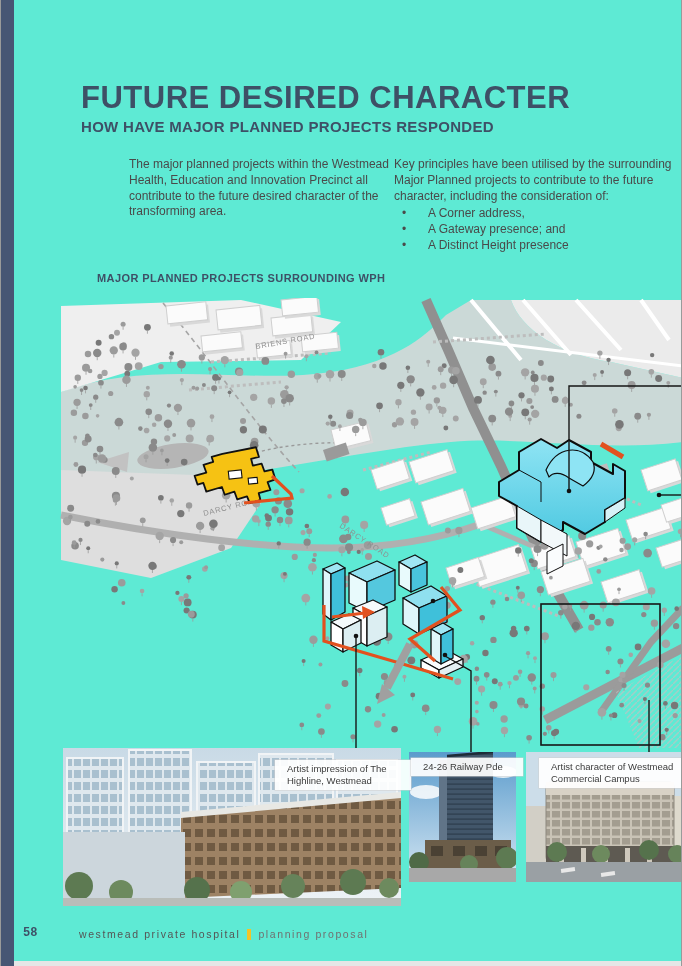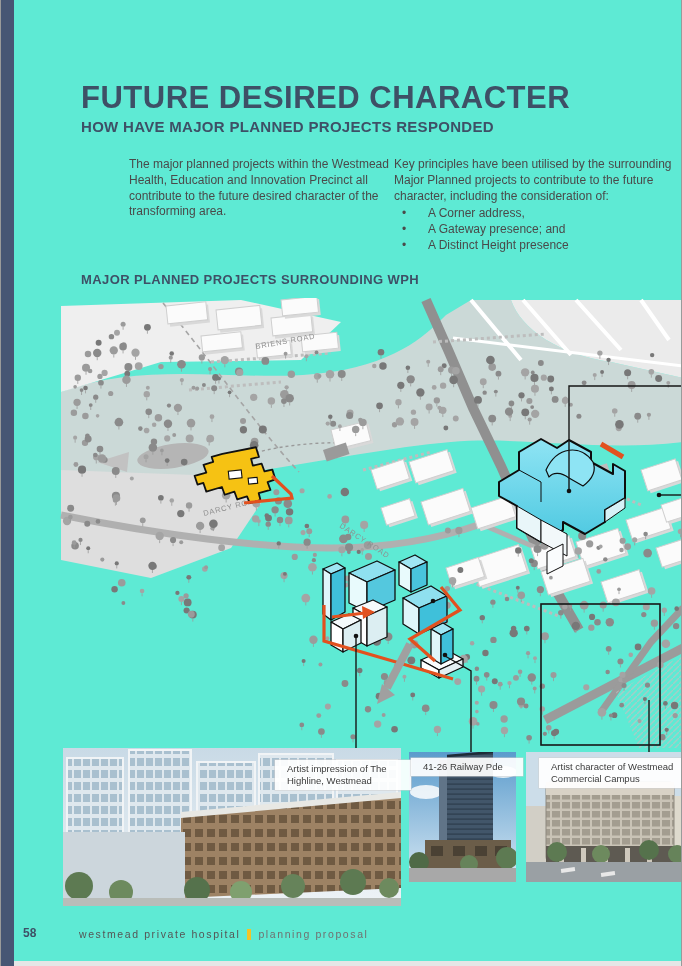--- a/index.html
+++ b/index.html
@@ -7,29 +7,29 @@
         font-family:"Liberation Sans",sans-serif;margin:0 auto;}
   #leftbar{position:absolute;left:0;top:0;width:13px;height:966px;background:#475674;}
   .title{position:absolute;left:80px;top:80px;font-size:31px;font-weight:800;color:#3e5066;letter-spacing:.5px;}
   .subtitle{position:absolute;left:80px;top:118px;font-size:15px;font-weight:800;color:#3e5066;letter-spacing:.3px;}
   .col{position:absolute;top:157px;font-size:12px;line-height:1.32;color:#4a4a4a;margin-left:48px;}
   .col.left{left:80px;width:262px;}
   .col.right{left:345px;width:300px;}
   .col ul{margin:2px 0 0 0;padding:0;list-style:none;}
   .col li{padding-left:34px;position:relative;line-height:1.32;}
   .col li::before{content:"\2022";position:absolute;left:8px;color:#4a4a4a;}
-  .mapheading{position:absolute;left:80px;top:272px;font-size:13px;font-weight:800;color:#3e5066;letter-spacing:.4px;}
+  .mapheading{position:absolute;left:96px;top:272px;font-size:11px;font-weight:800;color:#3e5066;letter-spacing:.4px;}
   #mapsvg{position:absolute;left:0;top:298px;}
   .caption{position:absolute;background:rgba(255,255,255,.93);color:#3b3b3b;font-size:9.5px;line-height:1.25;
            padding:3px 12px;box-shadow:0 0 0 .5px #cfcfcf;}
   #cap1{left:274px;top:760px;width:112px;}
   #cap2{left:410px;top:758px;width:88px;}
   #cap3{left:538px;top:758px;width:132px;}
   #footer{position:absolute;left:0;right:0;top:920px;height:30px;}
-  #pagenum{position:absolute;left:22px;top:6px;font-size:12px;font-weight:800;color:#3e5066;}
+  #pagenum{position:absolute;left:22px;top:6px;font-size:12px;font-weight:800;color:#3e5066;font-family:Liberation Mono, monospace;}
   #foottext{position:absolute;left:78px;top:7px;font-size:10.5px;letter-spacing:1.6px;color:#555;}
   #foottext .ybar{display:inline-block;width:4px;height:11px;background:#F2C428;margin:0 7px;transform:translateY(2px);}
   #foottext .sec{color:#707070;}
   #bottomstrip{position:absolute;left:13px;right:0;bottom:0;height:5px;background:#e6e6e6;}
 </style>
 </head>
 <body>
 
 <div id="page">
   <div id="leftbar"></div>
@@ -1015,21 +1015,21 @@
         <circle cx="600" cy="854" r="9" fill="#6d8a5e"></circle>
       <circle cx="648" cy="850" r="10" fill="#55724c"></circle>
         <circle cx="676" cy="854" r="9" fill="#66835a"></circle>
       <rect x="525" y="862" width="157" height="20" fill="#9aa0a4"></rect>
       <rect x="560" y="868" width="14" height="4" fill="#e8e8e8" transform="rotate(-8 567 870)"></rect>
       <rect x="600" y="872" width="14" height="4" fill="#e8e8e8" transform="rotate(-8 607 874)"></rect>
     </g>
   </svg>
 
   <div id="cap1" class="caption">Artist impression of The Highline, Westmead</div>
-  <div id="cap2" class="caption">41-26 Railway Pde</div>
+  <div id="cap2" class="caption">24-26 Railway Pde</div>
   <div id="cap3" class="caption">Artist character of Westmead Commercial Campus</div>
 
   <div id="footer">
     <div id="pagenum">58</div>
     <div id="foottext">
       <span>westmead private hospital</span><span class="ybar"></span><span class="sec">planning proposal</span>
     </div>
   </div>
   <div id="bottomstrip"></div>
 </div>

